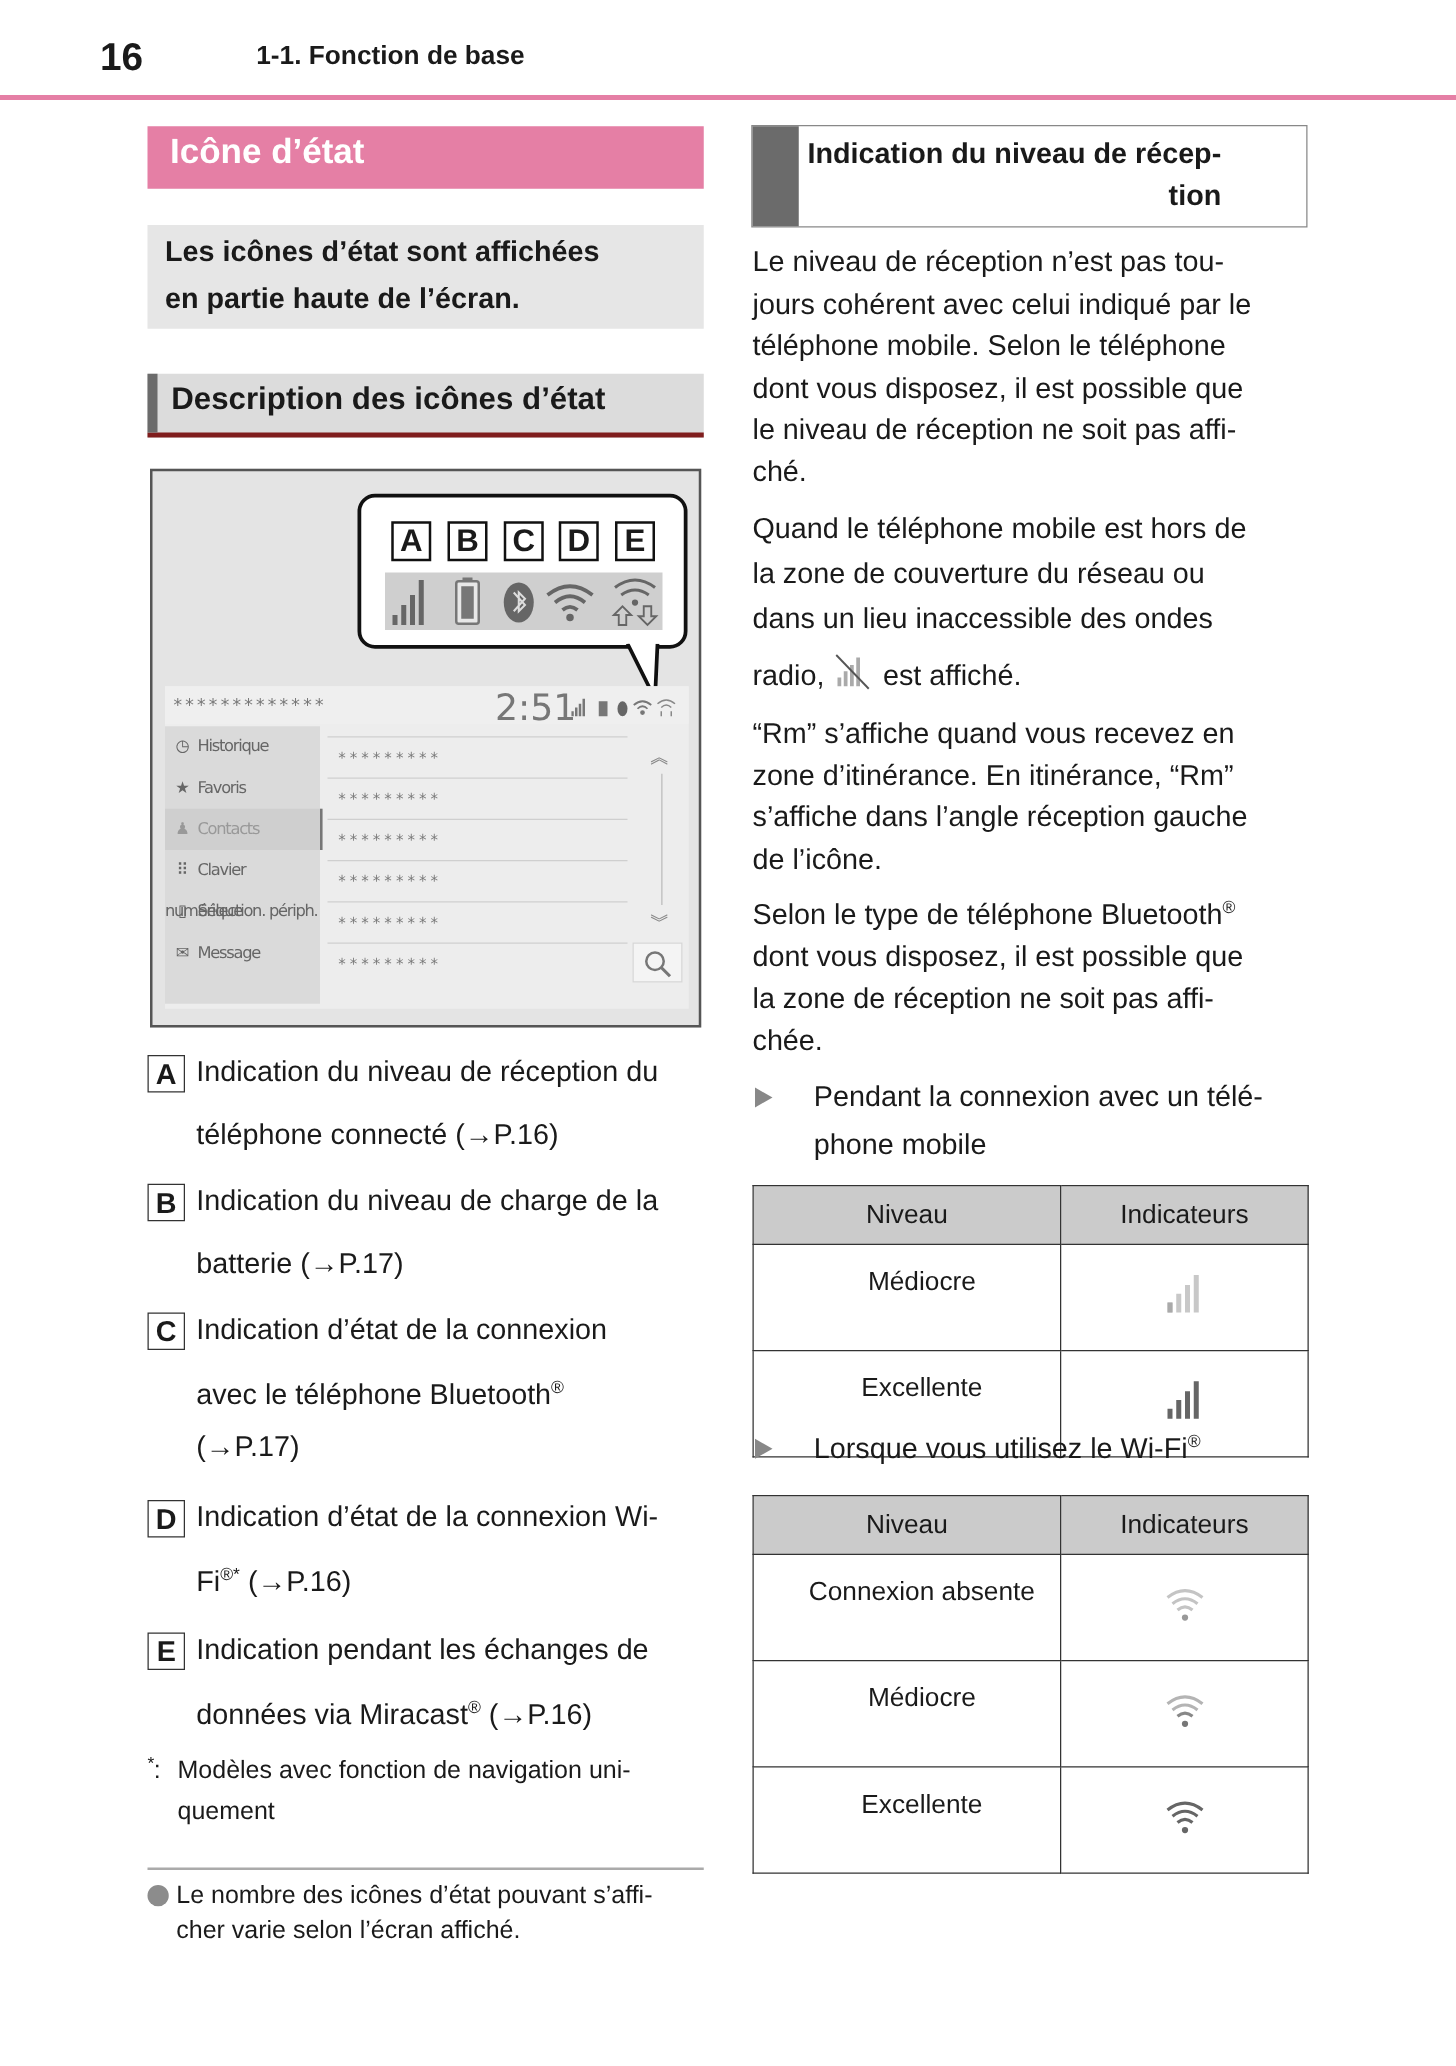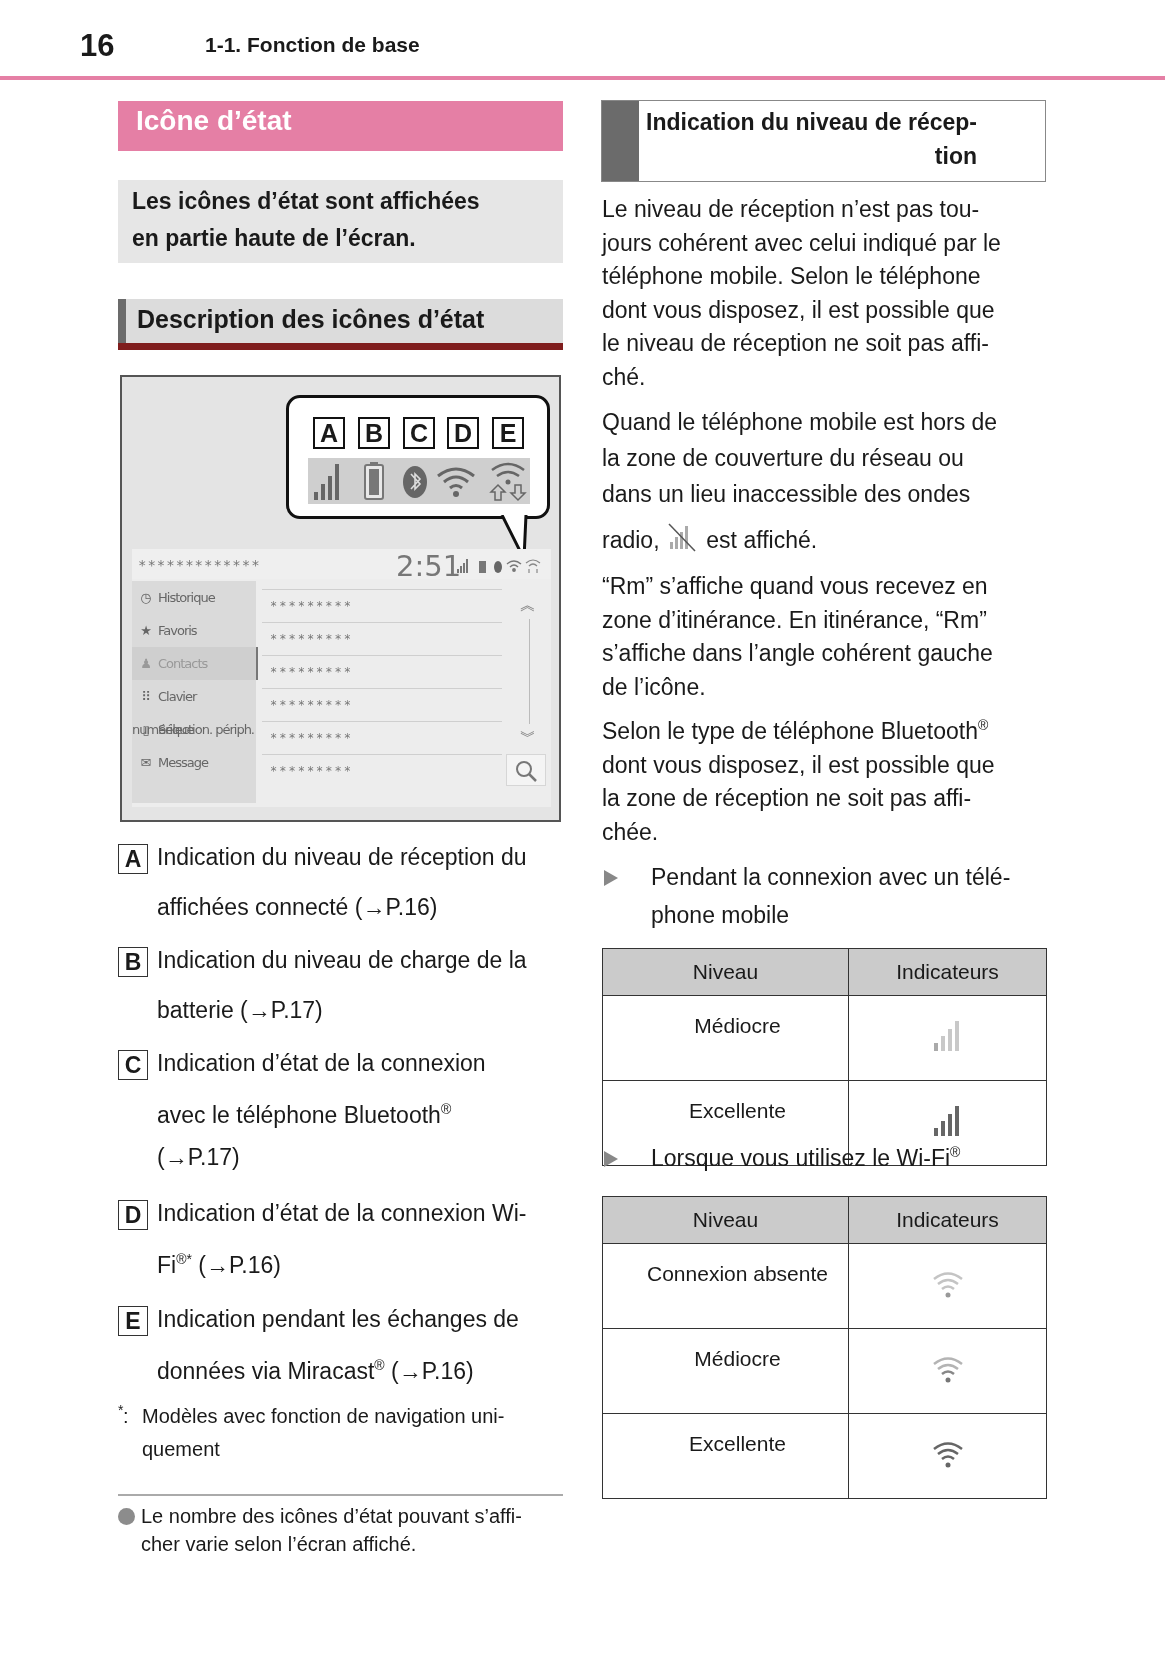--- a/index.html
+++ b/index.html
@@ -4,21 +4,21 @@
 <style>
   html, body { margin:0; padding:0; background:#fff; }
   body { width:1165px; height:1653px; position:relative; overflow:hidden; font-family:"Liberation Sans", sans-serif; color:#1a1a1a; }
   .abs { position:absolute; }
   #page-num { left:80px; top:28px; font-size:31px; font-weight:bold; }
   #chapter { left:205px; top:33px; font-size:21px; font-weight:bold; }
   #pink-rule { left:0; top:76px; width:1165px; height:4px; background:#e57fa5; }
 
   #section-title { left:118px; top:101px; width:445px; height:50px; background:#e57fa5; color:#fff; font-size:28px; font-weight:bold; box-sizing:border-box; padding:4px 0 0 18px; }
   #intro-box { left:118px; top:180px; width:445px; height:83px; background:#e6e6e6; font-size:23px; font-weight:bold; line-height:37px; box-sizing:border-box; padding:3px 0 0 14px; }
-  #subhead { left:118px; top:299px; width:445px; height:51px; background:#dcdcdc; border-bottom:7px solid #7f1d1d; box-sizing:border-box; font-size:25px; font-weight:bold; padding:6px 0 0 19px; }
+  #subhead { left:118px; top:299px; width:445px; height:51px; background:#dcdcdc; border-bottom:4px solid #7f1d1d; box-sizing:border-box; font-size:25px; font-weight:bold; padding:6px 0 0 19px; }
   #subhead .bar { position:absolute; left:0; top:0; width:8px; height:100%; background:#6b6b6b; }
 
   
   #figure { left:120px; top:375px; width:441px; height:447px; border:2px solid #555; background:#e4e4e4; box-sizing:border-box; }
   #callout { left:164px; top:18px; width:264px; height:124px; background:#fff; border:3px solid #111; border-radius:14px; box-sizing:border-box; }
   .letter-box { position:absolute; top:19px; width:32px; height:32px; border:2px solid #111; box-sizing:border-box; font-size:25px; font-weight:bold; text-align:center; line-height:28px; background:#fff; }
   #icon-strip { position:absolute; left:19px; top:60px; width:222px; height:46px; background:#cfcfcf; }
   #callout-tail { position:absolute; left:378px; top:138px; }
   #screen { left:10px; top:172px; width:419px; height:258px; background:#ededed; }
   #screen-header { position:absolute; left:0; top:0; width:419px; height:30px; background:#efefef; }
@@ -194,21 +194,21 @@
         <circle cx="17" cy="14" r="7" fill="none" stroke="#777" stroke-width="2"></circle>
           <line x1="22" y1="19" x2="29" y2="26" stroke="#777" stroke-width="2.5"></line>
       </svg>
     </div>
   </div>
 </div>
 
 <div class="abs legend" style="top:844px">
   <span class="badge">A</span>
   <span class="line" style="top:0">Indication du niveau de réception du</span>
-  <span class="line" style="top:50px">affichées connecté (→P.16)</span>
+  <span class="line" style="top:50px">téléphone connecté (→P.16)</span>
 </div>
 <div class="abs legend" style="top:947px">
   <span class="badge">B</span>
   <span class="line" style="top:0">Indication du niveau de charge de la</span>
   <span class="line" style="top:50px">batterie (→P.17)</span>
 </div>
 <div class="abs legend" style="top:1050px">
   <span class="badge">C</span>
   <span class="line" style="top:0">Indication d’état de la connexion</span>
   <span class="line" style="top:52px"><span>avec le téléphone Bluetooth</span><sup>®</sup></span>
@@ -266,21 +266,21 @@
           <rect x="19" y="4" width="3" height="23"></rect>
         </g>
       <line x1="3" y1="2" x2="29" y2="29" stroke="#555" stroke-width="1.5"></line>
     </svg>
     <span>est affiché.</span>
   </div>
 </div>
 <div class="abs para" style="top:570px">
   <div>“Rm” s’affiche quand vous recevez en</div>
     <div>zone d’itinérance. En itinérance, “Rm”</div>
-    <div>s’affiche dans l’angle cohérent gauche</div>
+    <div>s’affiche dans l’angle réception gauche</div>
     <div>de l’icône.</div>
 </div>
 <div class="abs para" style="top:715px">
   <div><span>Selon le type de téléphone Bluetooth</span><sup>®</sup></div>
   <div>dont vous disposez, il est possible que</div>
     <div>la zone de réception ne soit pas affi-</div>
     <div>chée.</div>
 </div>
 
 <div class="abs bullet" style="top:858px">

